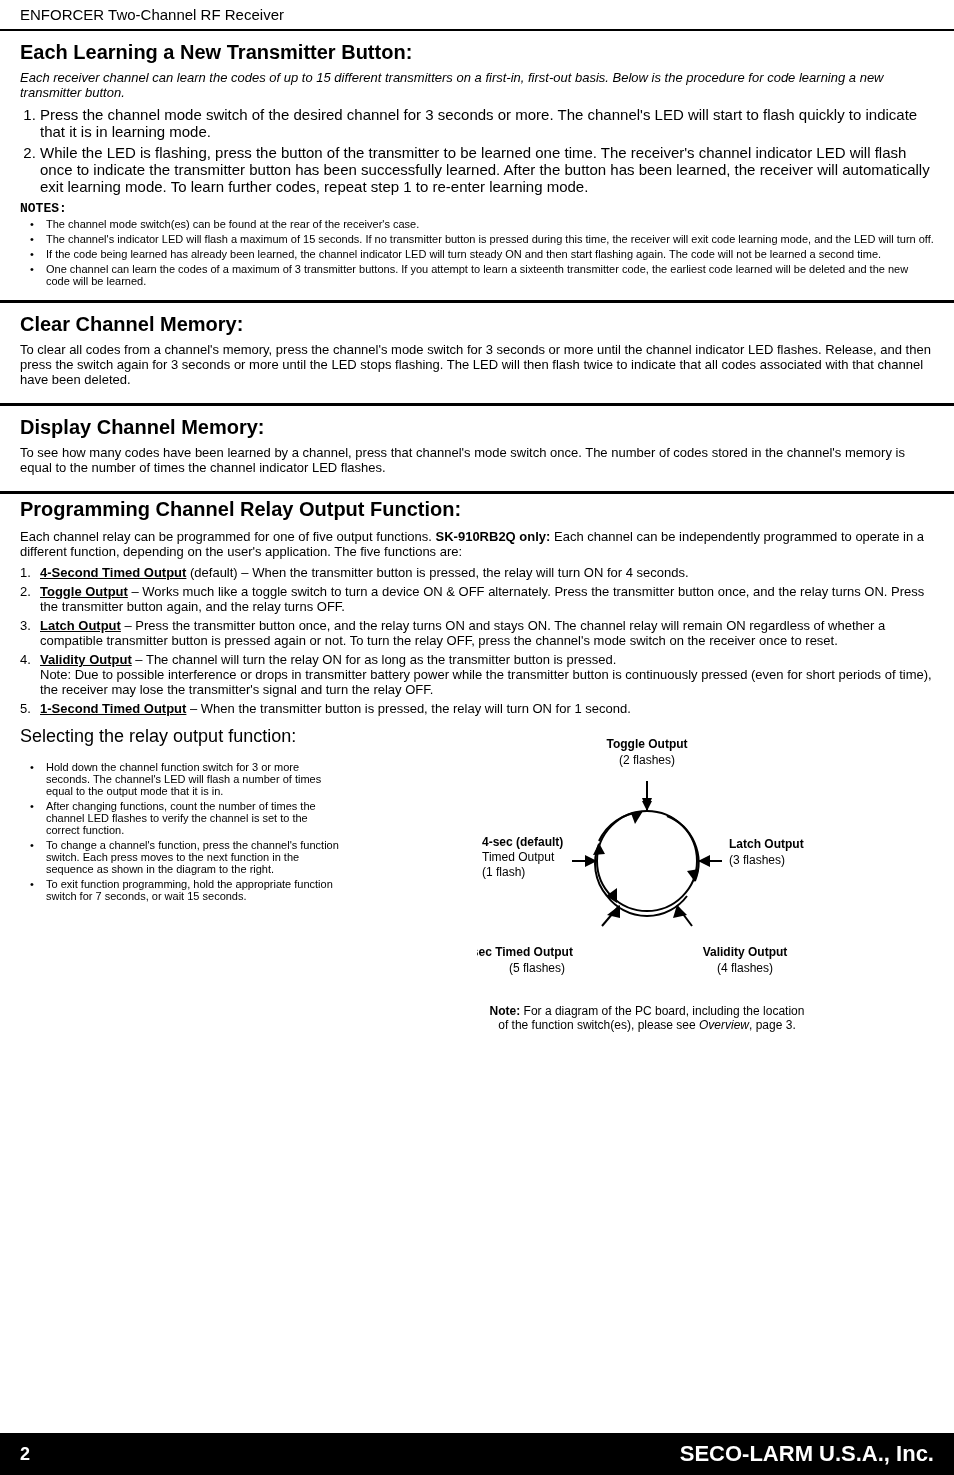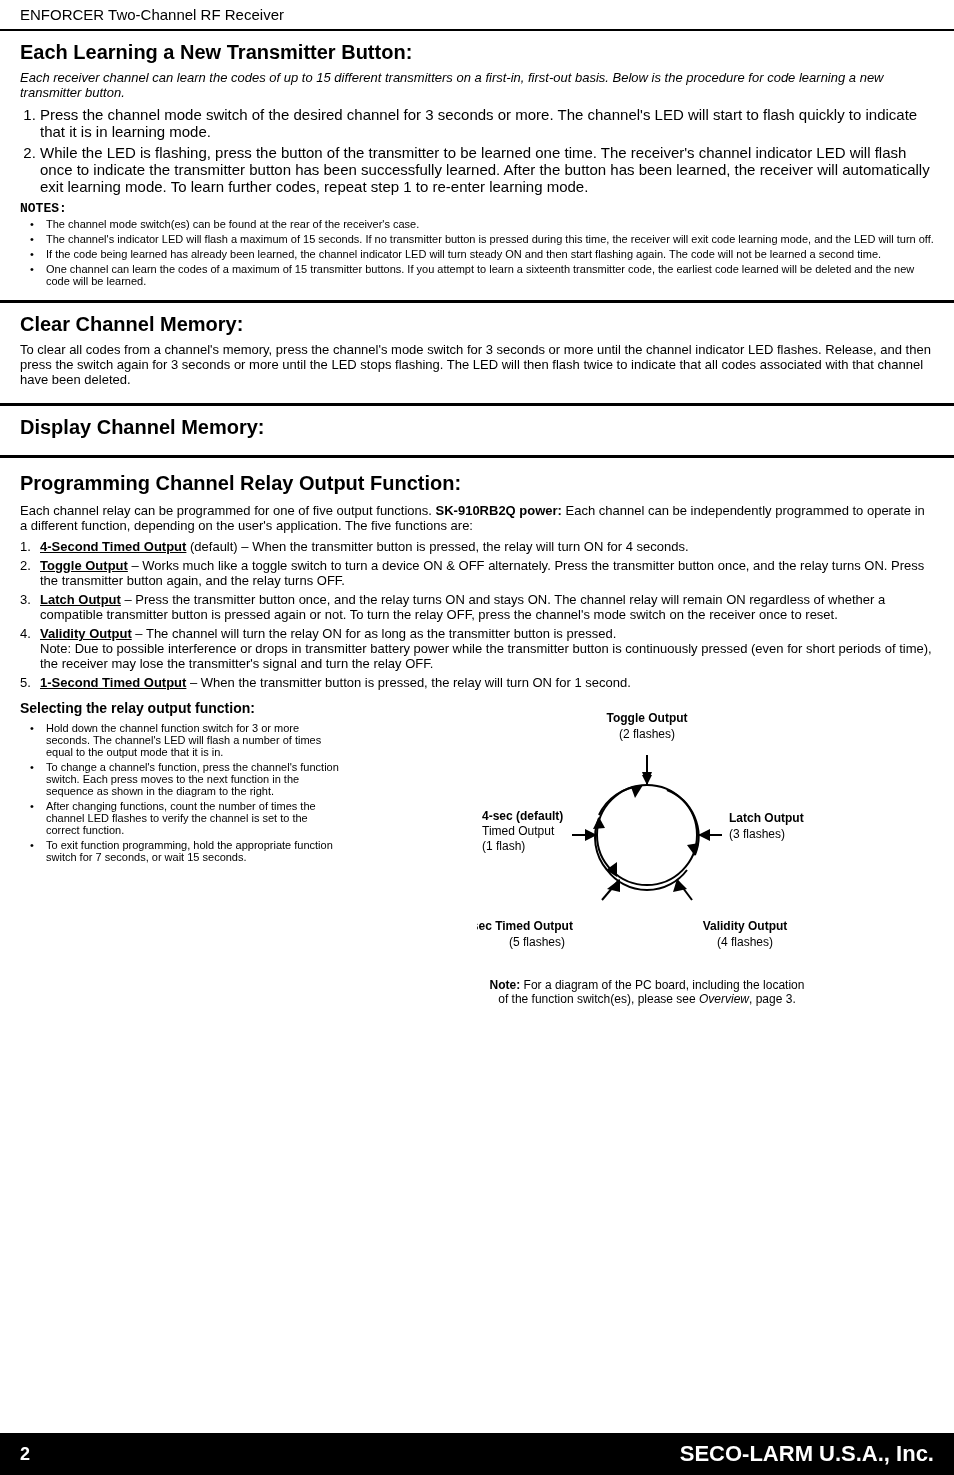--- a/index.html
+++ b/index.html
@@ -69,21 +69,21 @@
       content: "•";
       position: absolute;
       left: 0;
     }
     .body-text {
       font-size: 13px;
       margin-bottom: 6px;
     }
     .underline-bold { font-weight: bold; text-decoration: underline; }
     .relay-section {
-      padding: 14px 20px;
+      padding: 4px 20px;
       flex: 1;
     }
     .relay-title {
       font-size: 20px;
       font-weight: bold;
       margin-bottom: 8px;
     }
     .relay-intro {
       font-size: 13px;
       margin-bottom: 6px;
@@ -106,23 +106,23 @@
     .relay-bottom {
       display: flex;
       gap: 20px;
       margin-top: 10px;
     }
     .relay-left {
       width: 320px;
       flex-shrink: 0;
     }
     .relay-left-title {
-      font-weight: bold;
-      font-size: 14px;
-      margin-bottom: 6px;
+      font-weight: normal;
+      font-size: 18px;
+      margin-bottom: 14px;
     }
     .relay-right {
       flex: 1;
       display: flex;
       flex-direction: column;
       align-items: center;
     }
     
     .diagram-container {
       position: relative;
@@ -167,36 +167,37 @@
     <div class="italic-intro">Each receiver channel can learn the codes of up to 15 different transmitters on a first-in, first-out basis. Below is the procedure for code learning a new transmitter button.</div>
     <ol class="numbered-list">
       <li>Press the channel mode switch of the desired channel for 3 seconds or more. The channel's LED will start to flash quickly to indicate that it is in learning mode.</li>
       <li>While the LED is flashing, press the button of the transmitter to be learned one time. The receiver's channel indicator LED will flash once to indicate the transmitter button has been successfully learned. After the button has been learned, the receiver will automatically exit learning mode. To learn further codes, repeat step 1 to re-enter learning mode.</li>
     </ol>
     <div class="notes-label">NOTES:</div>
     <ul class="bullet-list">
       <li>The channel mode switch(es) can be found at the rear of the receiver's case.</li>
       <li>The channel's indicator LED will flash a maximum of 15 seconds. If no transmitter button is pressed during this time, the receiver will exit code learning mode, and the LED will turn off.</li>
       <li>If the code being learned has already been learned, the channel indicator LED will turn steady ON and then start flashing again. The code will not be learned a second time.</li>
-      <li>One channel can learn the codes of a maximum of 15 transmitter buttons. If you attempt to learn a sixteenth transmitter code, the earliest code learned will be deleted and the new code will be learned.</li>
+      <li>One channel can learn the codes of a maximum of 3 transmitter buttons. If you attempt to learn a sixteenth transmitter code, the earliest code learned will be deleted and the new code will be learned.</li>
     </ul>
   </div>
 
   <div class="section">
     <div class="section-title">Clear Channel Memory:</div>
     <div class="body-text">To clear all codes from a channel's memory, press the channel's mode switch for 3 seconds or more until the channel indicator LED flashes.  Release, and then press the switch again for 3 seconds or more until the LED stops flashing. The LED will then flash twice to indicate that all codes associated with that channel have been deleted.</div>
   </div>
 
   <div class="section">
     <div class="section-title">Display Channel Memory:</div>
+    <div class="body-text">To see how many codes have been learned by a channel, press that channel's mode switch once. The number of codes stored in the channel's memory is equal to the number of times the channel indicator LED flashes.</div>
   </div>
 
   <div class="relay-section">
     <div class="relay-title">Programming Channel Relay Output Function:</div>
-    <div class="relay-intro">Each channel relay can be programmed for one of five output functions. <strong>SK-910RB2Q power:</strong> Each channel can be independently programmed to operate in a different function, depending on the user's application. The five functions are:</div>
+    <div class="relay-intro">Each channel relay can be programmed for one of five output functions. <strong>SK-910RB2Q only:</strong> Each channel can be independently programmed to operate in a different function, depending on the user's application. The five functions are:</div>
 
     <ol class="relay-functions-list" style="list-style:none;padding-left:0;">
       <li style="padding-left:20px;position:relative;margin-bottom:4px;font-size:13px;">
         <span class="num" style="position:absolute;left:0;">1.</span>
         <span class="underline-bold">4-Second Timed Output</span><span> (default) – When the transmitter button is pressed, the relay will turn ON for 4 seconds.</span>
       </li>
       <li style="padding-left:20px;position:relative;margin-bottom:4px;font-size:13px;">
         <span class="num" style="position:absolute;left:0;">2.</span>
         <span class="underline-bold">Toggle Output</span><span> – Works much like a toggle switch to turn a device ON &amp; OFF alternately. Press the transmitter button once, and the relay turns ON. Press the transmitter button again, and the relay turns OFF.</span>
       </li>
@@ -215,22 +216,22 @@
         <span class="underline-bold">1-Second Timed Output</span><span> – When the transmitter button is pressed, the relay will turn ON for 1 second.</span>
       </li>
     </ol>
 
     <div class="relay-bottom">
 
       <div class="relay-left">
         <div class="relay-left-title">Selecting the relay output function:</div>
         <ul class="bullet-list">
           <li>Hold down the channel function switch for 3 or more seconds. The channel's LED will flash a number of times equal to the output mode that it is in.</li>
+          <li>After changing functions, count the number of times the channel LED flashes to verify the channel is set to the correct function.</li>
           <li>To change a channel's function, press the channel's function switch. Each press moves to the next function in the sequence as shown in the diagram to the right.</li>
-          <li>After changing functions, count the number of times the channel LED flashes to verify the channel is set to the correct function.</li>
           <li>To exit function programming, hold the appropriate function switch for 7 seconds, or wait 15 seconds.</li>
         </ul>
       </div>
 
       <div class="relay-right">
 
         <div class="diagram-container">
           <svg width="340" height="270">
 
             <circle cx="170" cy="135" r="50" fill="none" stroke="#000" stroke-width="2"></circle>

